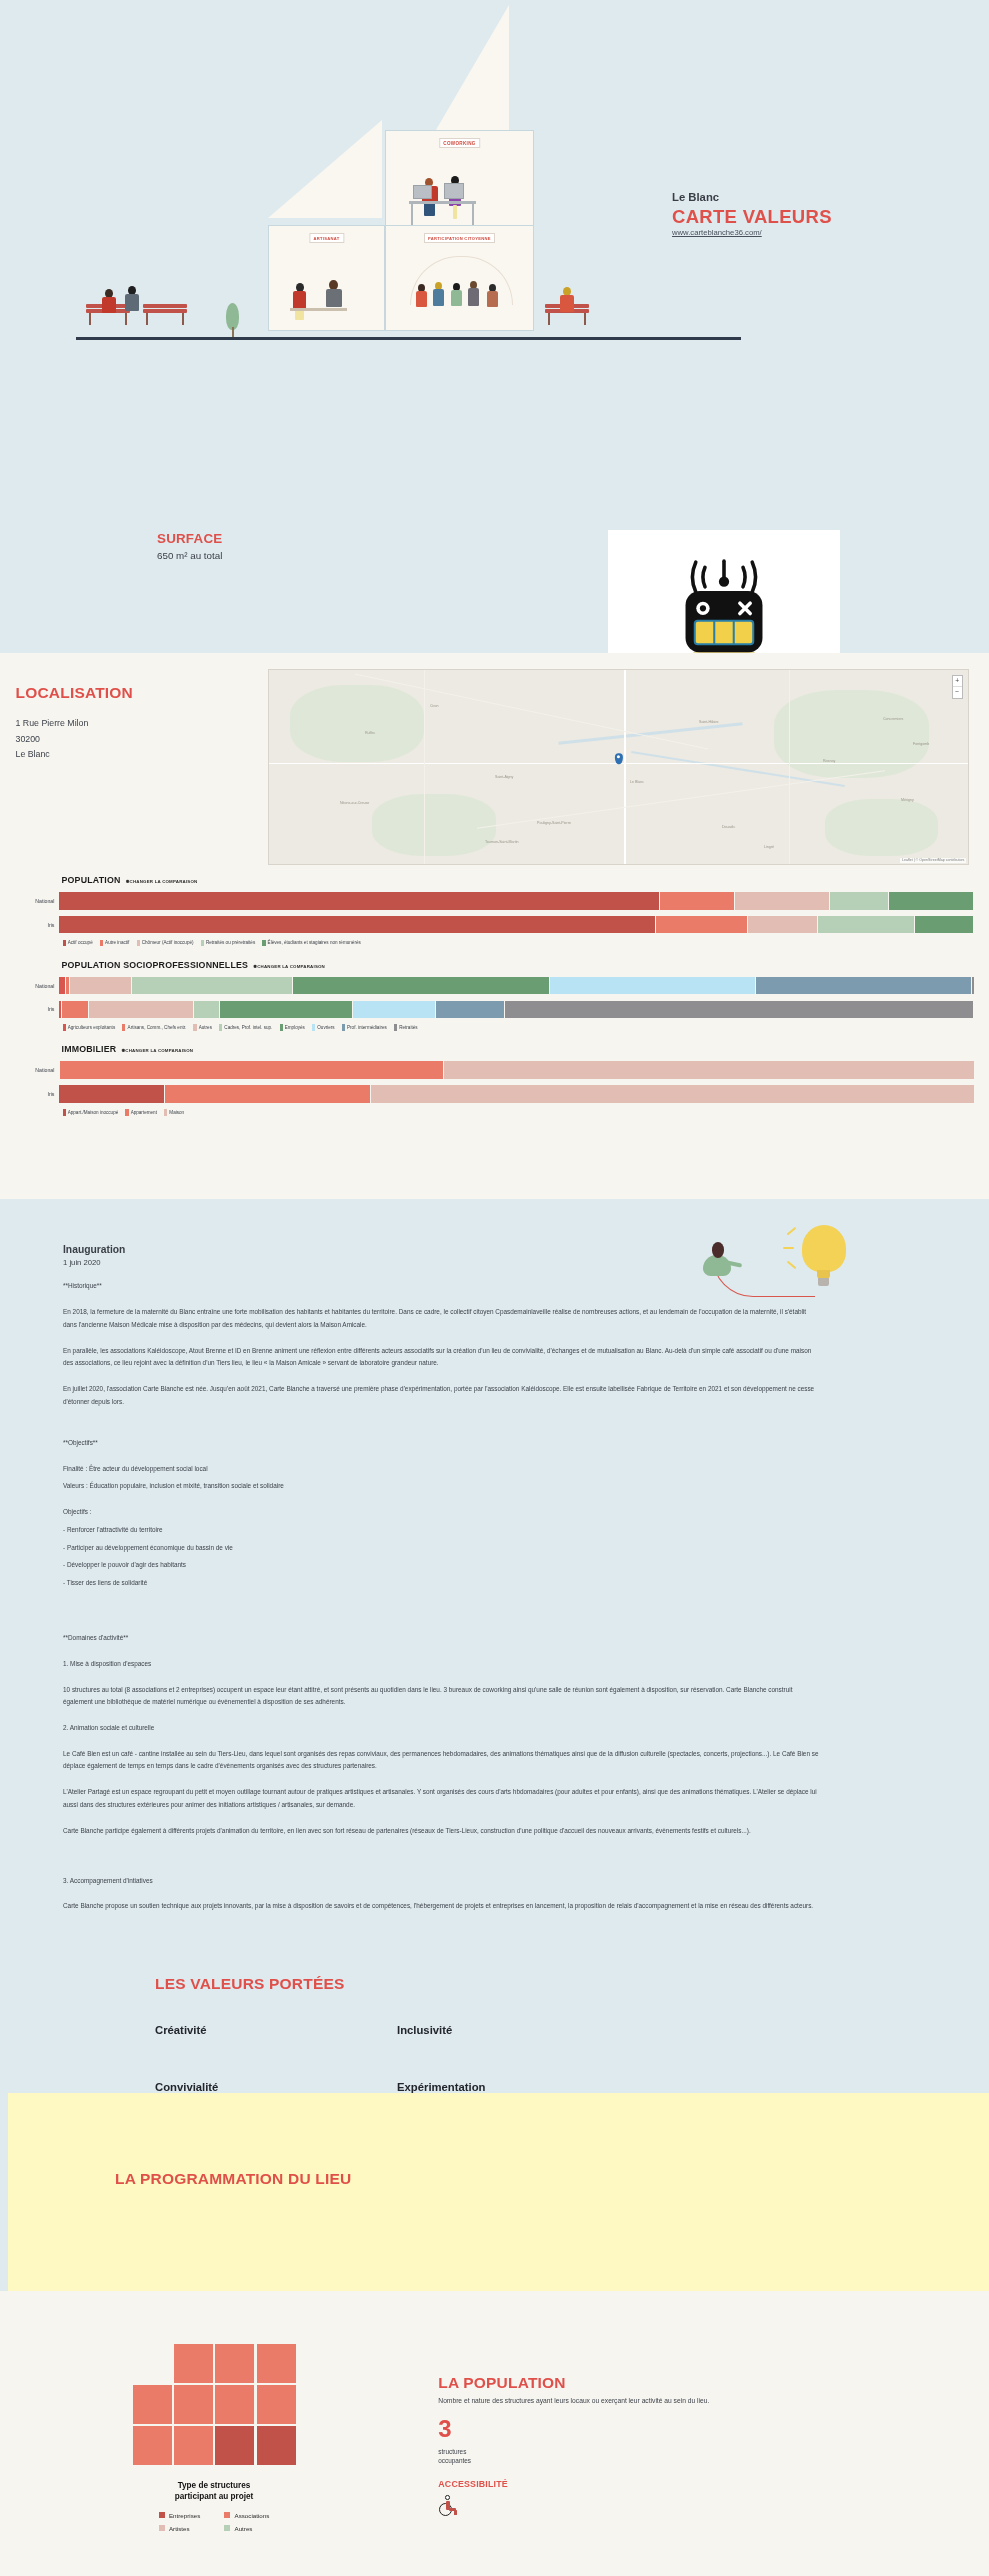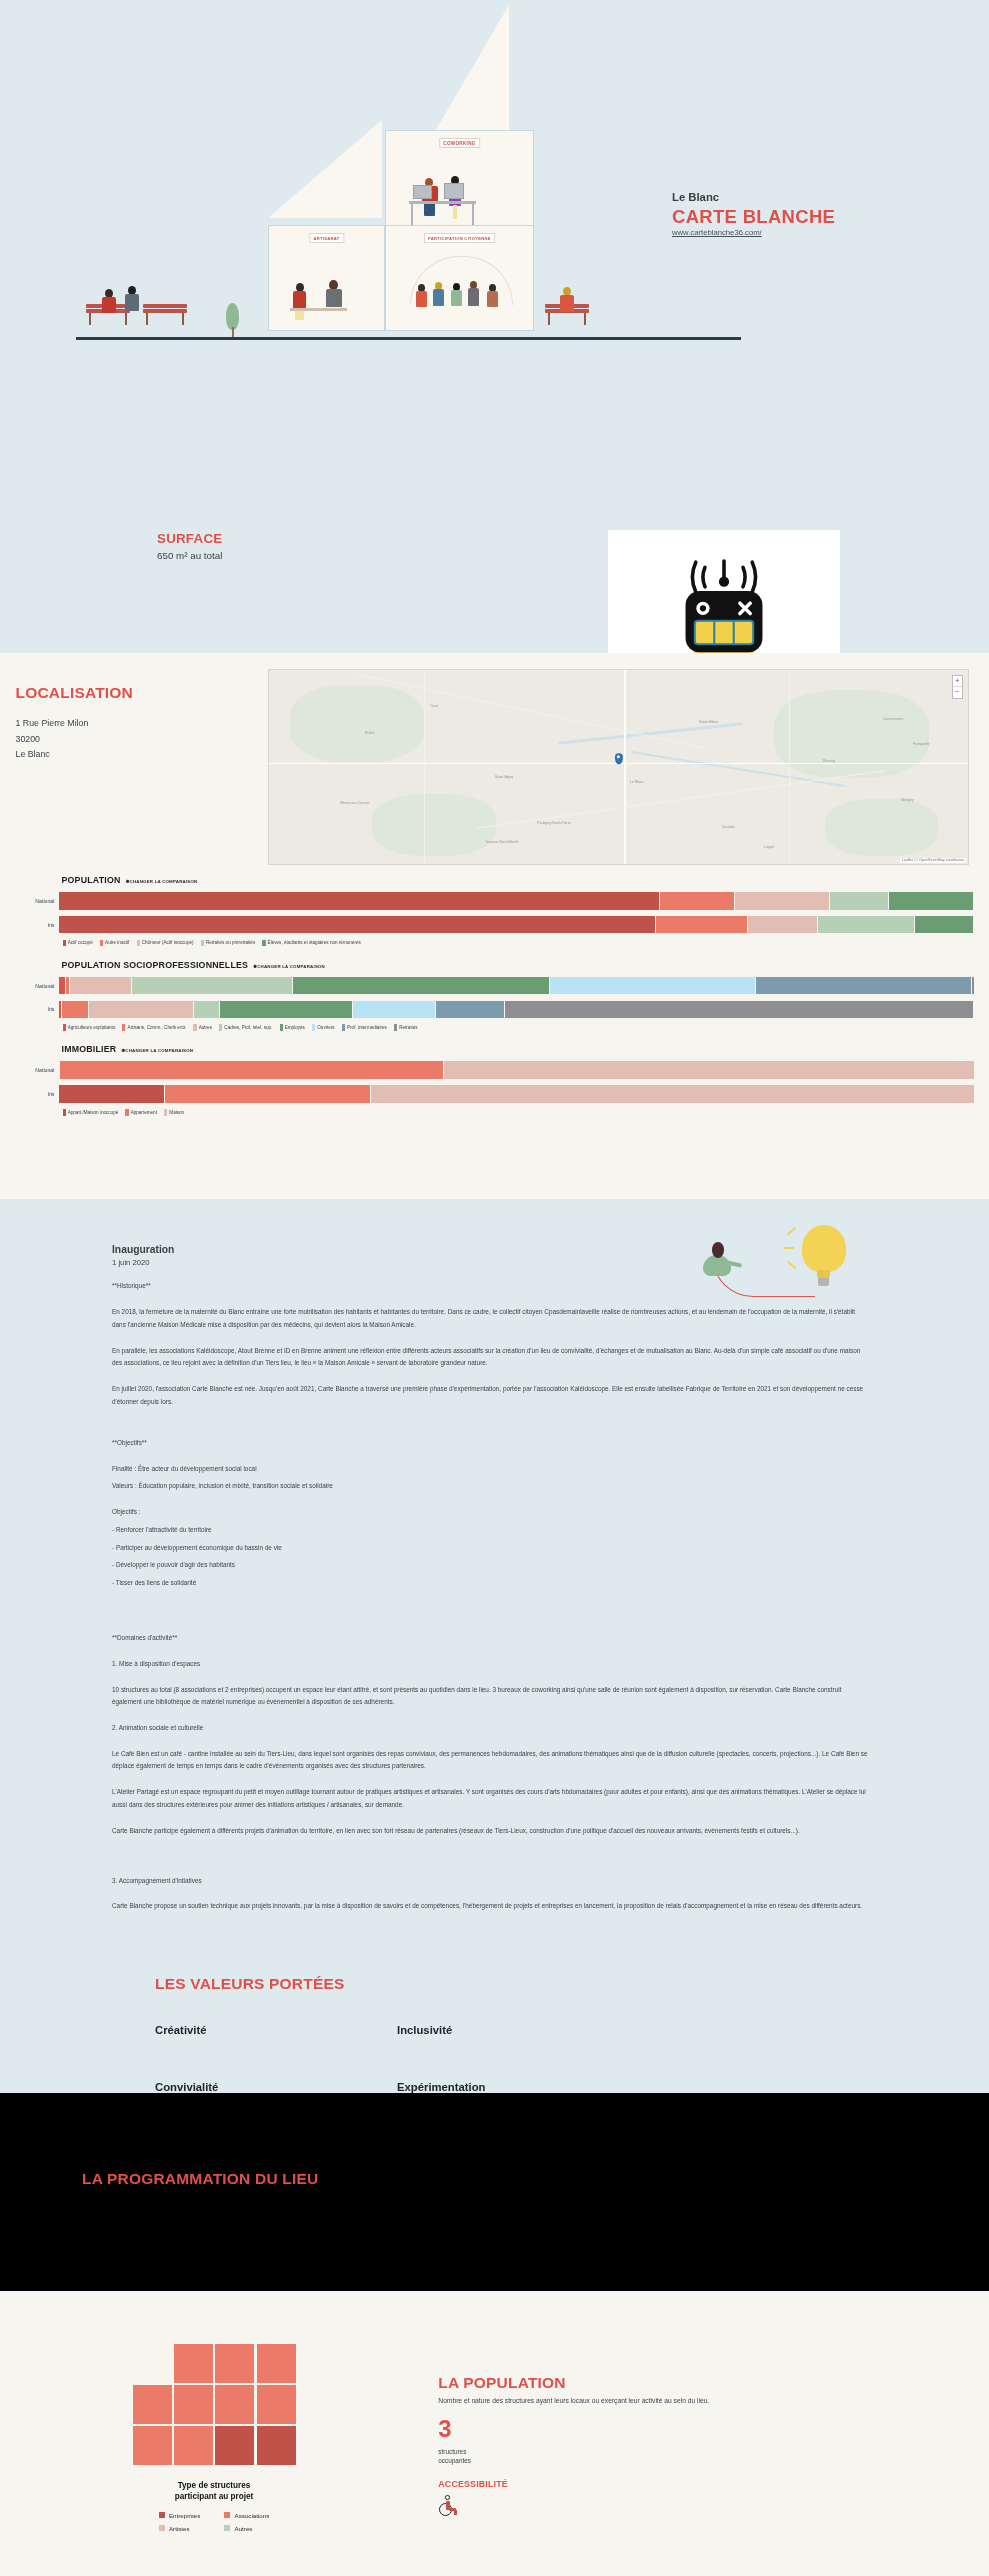--- a/index.html
+++ b/index.html
@@ -108,21 +108,21 @@
   .bar-row { display:flex; align-items:center; margin-bottom:6.2px; }
   .bar-row .lbl { width:43px; text-align:right; padding-right:4.1px; font-size:5.2px; color:#3d434b; }
   .bar-row .track { flex:1; display:flex; height:17.5px; gap:1px; }
   .seg { height:100%; }
   .legend { display:flex; flex-wrap:wrap; gap:7.2px; padding-left:47px; margin-top:3.1px; }
   .legend .item { display:flex; align-items:center; gap:2.1px; font-size:4.6px; color:#3d434b; }
   .legend .sw { width:3.1px; height:6.7px; }
 
   
   .idee { position:relative; background:#dfeaee; padding:45px 0 0 0; }
-  .idee-inner { padding-left:112px; padding-right:77px; }
+  .idee-inner { padding-left:63px; padding-right:77px; }
   .idee .inaug-t { font-size:10.3px; font-weight:bold; color:#3a3f47; }
   .idee .inaug-d { font-size:7.7px; color:#3a3f47; margin-top:3.1px; }
   .idee h2 { margin:17.5px 0 0 0; font-size:15.5px; font-weight:bold; color:#e0504a; letter-spacing:0.2px; }
   .idee p { font-size:6.4px; line-height:1.95; color:#3d434b; margin:13.4px 0 0 0; max-width:757px; }
   .idee p.tight { margin-top:5.2px; }
   .idee .spacer { height:15.5px; }
   .bulb { position:absolute; right:138px; top:26px; width:155px; height:103px; }
   .bulb-glass {
     position:absolute; right:5.2px; top:0; width:44px; height:47px;
     background:#f3d255; border-radius:50% 50% 42% 42%;
@@ -138,21 +138,21 @@
   .pp-head { position:absolute; left:15.5px; top:3.1px; width:12.4px; height:15.5px; background:#4a2c2a; border-radius:50%; }
   .pp-arm  { position:absolute; left:30px; top:23px; width:15.5px; height:3.6px; background:#8fb894; border-radius:2.1px; transform:rotate(12deg);}
 
   
   .valeurs { background:#dfeaee; padding:62px 0 0 155px; }
   .valeurs h2 { margin:0; font-size:15.5px; font-weight:bold; color:#e0504a; letter-spacing:0.2px; }
   .valeurs .grid { display:grid; grid-template-columns:242px 242px; row-gap:45px; margin-top:31px; }
   .valeurs .v { font-size:11.3px; font-weight:bold; color:#22262c; }
 
   
-  .prog { background:#000000; padding:77px 0 103px 82px; }
+  .prog { background:#fef9c3; padding:77px 0 103px 107px;margin-left:8px; }
   .prog h2 { margin:0; font-size:15.5px; font-weight:bold; color:#e0504a; letter-spacing:0.2px; }
 
   
   .compo { background:#f7f5f0; padding:52px 0 46px 0; position:relative; }
   .compo-wrap { display:flex; }
   .compo-left { width:428px; display:flex; flex-direction:column; align-items:center; }
   .treemap { width:165px; height:124px; position:relative; }
   .tcell { position:absolute; border:1px solid #f7f5f0; }
   .tm-title { margin-top:13.4px; text-align:center; font-size:8.2px; font-weight:bold; color:#111; line-height:1.35; }
   .tm-legend { margin-top:9.3px; display:grid; grid-template-columns:auto auto; column-gap:24px; row-gap:6.2px; justify-content:center;}
@@ -275,21 +275,21 @@
 
       <div class="tree" style="left:150px; top:303px;">
         <div class="crown"></div>
           <div class="trunk"></div>
       </div>
     </div>
     <div class="floorline"></div>
 
     <div class="brand">
       <div class="city">Le Blanc</div>
-      <div class="name">CARTE BLANCHE</div>
+      <div class="name">CARTE VALEURS</div>
       <a class="url" href="#">www.carteblanche36.com/</a>
     </div>
 
     <div class="surface-block">
       <div class="t">SURFACE</div>
       <div class="v">650 m² au total</div>
     </div>
 
     <div class="logo-card">
       <svg class="robot" width="118" height="155" viewBox="0 0 230 300">

